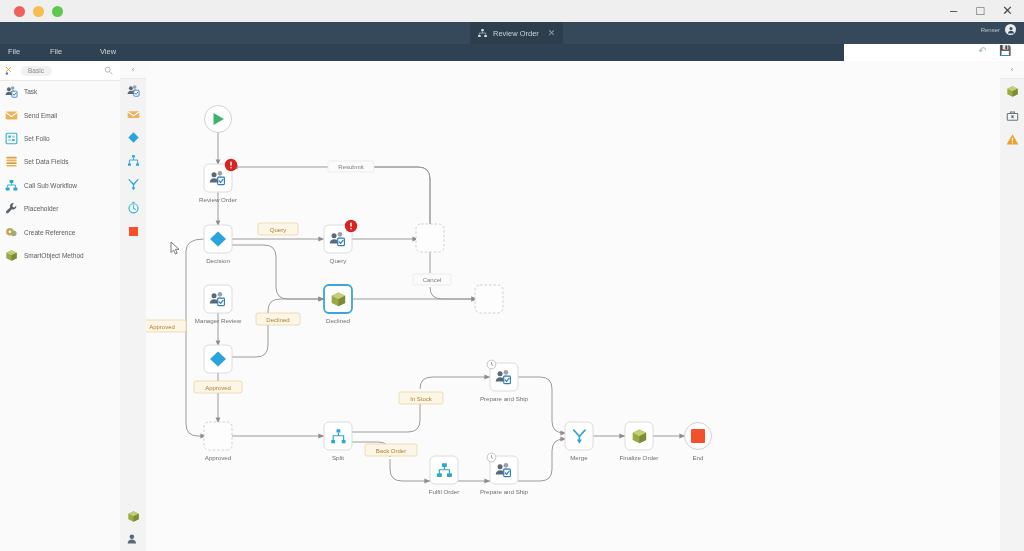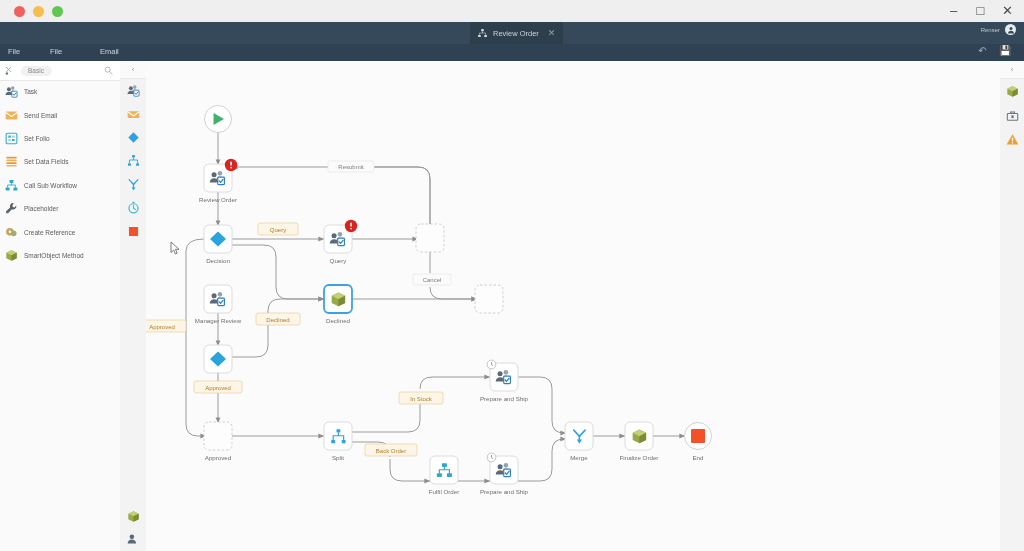--- a/index.html
+++ b/index.html
@@ -25,21 +25,21 @@
   .tab{position:absolute;left:470px;top:22px;height:22px;background:#2d3e4d;display:flex;align-items:center;gap:5px;padding:0 8px 0 7px;}
   .tab .tab-ico{width:11px;height:11px;display:block;}
   .tab .tab-label{color:#c9d4dc;font-size:7.5px;white-space:nowrap;}
   .tab .tab-close{color:#8fa0ad;font-size:9px;line-height:9px;margin-left:4px;}
 
   .user-area{position:absolute;right:8px;top:24px;display:flex;align-items:center;gap:5px;}
   .user-area .uname{color:#b8c4cd;font-size:6px;}
   .avatar{width:11px;height:11px;border-radius:50%;background:#e8ecef;display:flex;align-items:center;justify-content:center;}
 
   
-  .menubar{position:absolute;left:0;top:44px;width:1024px;height:17px;background:#2f4253;text-align:center;}
+  .menubar{position:absolute;left:0;top:44px;width:844px;height:17px;background:#2f4253;text-align:center;}
   .menubar .mi{position:absolute;top:3px;color:#cdd7de;font-size:7.5px;}
   .qat{position:absolute;right:12px;top:46px;display:flex;gap:13px;align-items:center;}
   .qat span{color:#9fb0bd;font-size:10px;line-height:10px;}
 
   
   .leftpanel{position:absolute;left:0;top:61px;width:120px;height:490px;background:#fafafa;border-right:1px solid #e3e3e3;}
   .searchrow{position:absolute;left:0;top:0;width:120px;height:19px;background:#fff;border-bottom:1px solid #e8e8e8;display:flex;align-items:center;}
   .crumb-ico{margin-left:5px;width:10px;height:10px;}
   .crumb{margin-left:6px;font-size:6.5px;color:#8a8a8a;background:#f1f1f1;border-radius:7px;padding:1.5px 8px 1.5px 7px;}
   .srch-ico{position:absolute;right:7px;top:5px;}
@@ -105,21 +105,21 @@
       <svg width="8" height="8" viewBox="0 0 16 16">
         <circle cx="8" cy="5" r="3" fill="#36495a"></circle>
         <path d="M2 15c0-3.3 2.7-5.5 6-5.5s6 2.2 6 5.5z" fill="#36495a"></path>
       </svg>
     </span>
   </div>
 
   <div class="menubar">
     <span class="mi" style="left:8px">File</span>
     <span class="mi" style="left:50px">File</span>
-    <span class="mi" style="left:100px">Email</span>
+    <span class="mi" style="left:100px">View</span>
   </div>
   <div class="qat">
     <span>↶</span>
     <span>💾</span>
   </div>
 
   <div class="leftpanel">
     <div class="searchrow">
       <svg class="crumb-ico" viewBox="0 0 16 16">
         <path d="M2 2 L9 9 M9 2 L2 9" stroke="#e8a33d" stroke-width="1.6" fill="none" stroke-linecap="round"></path>

